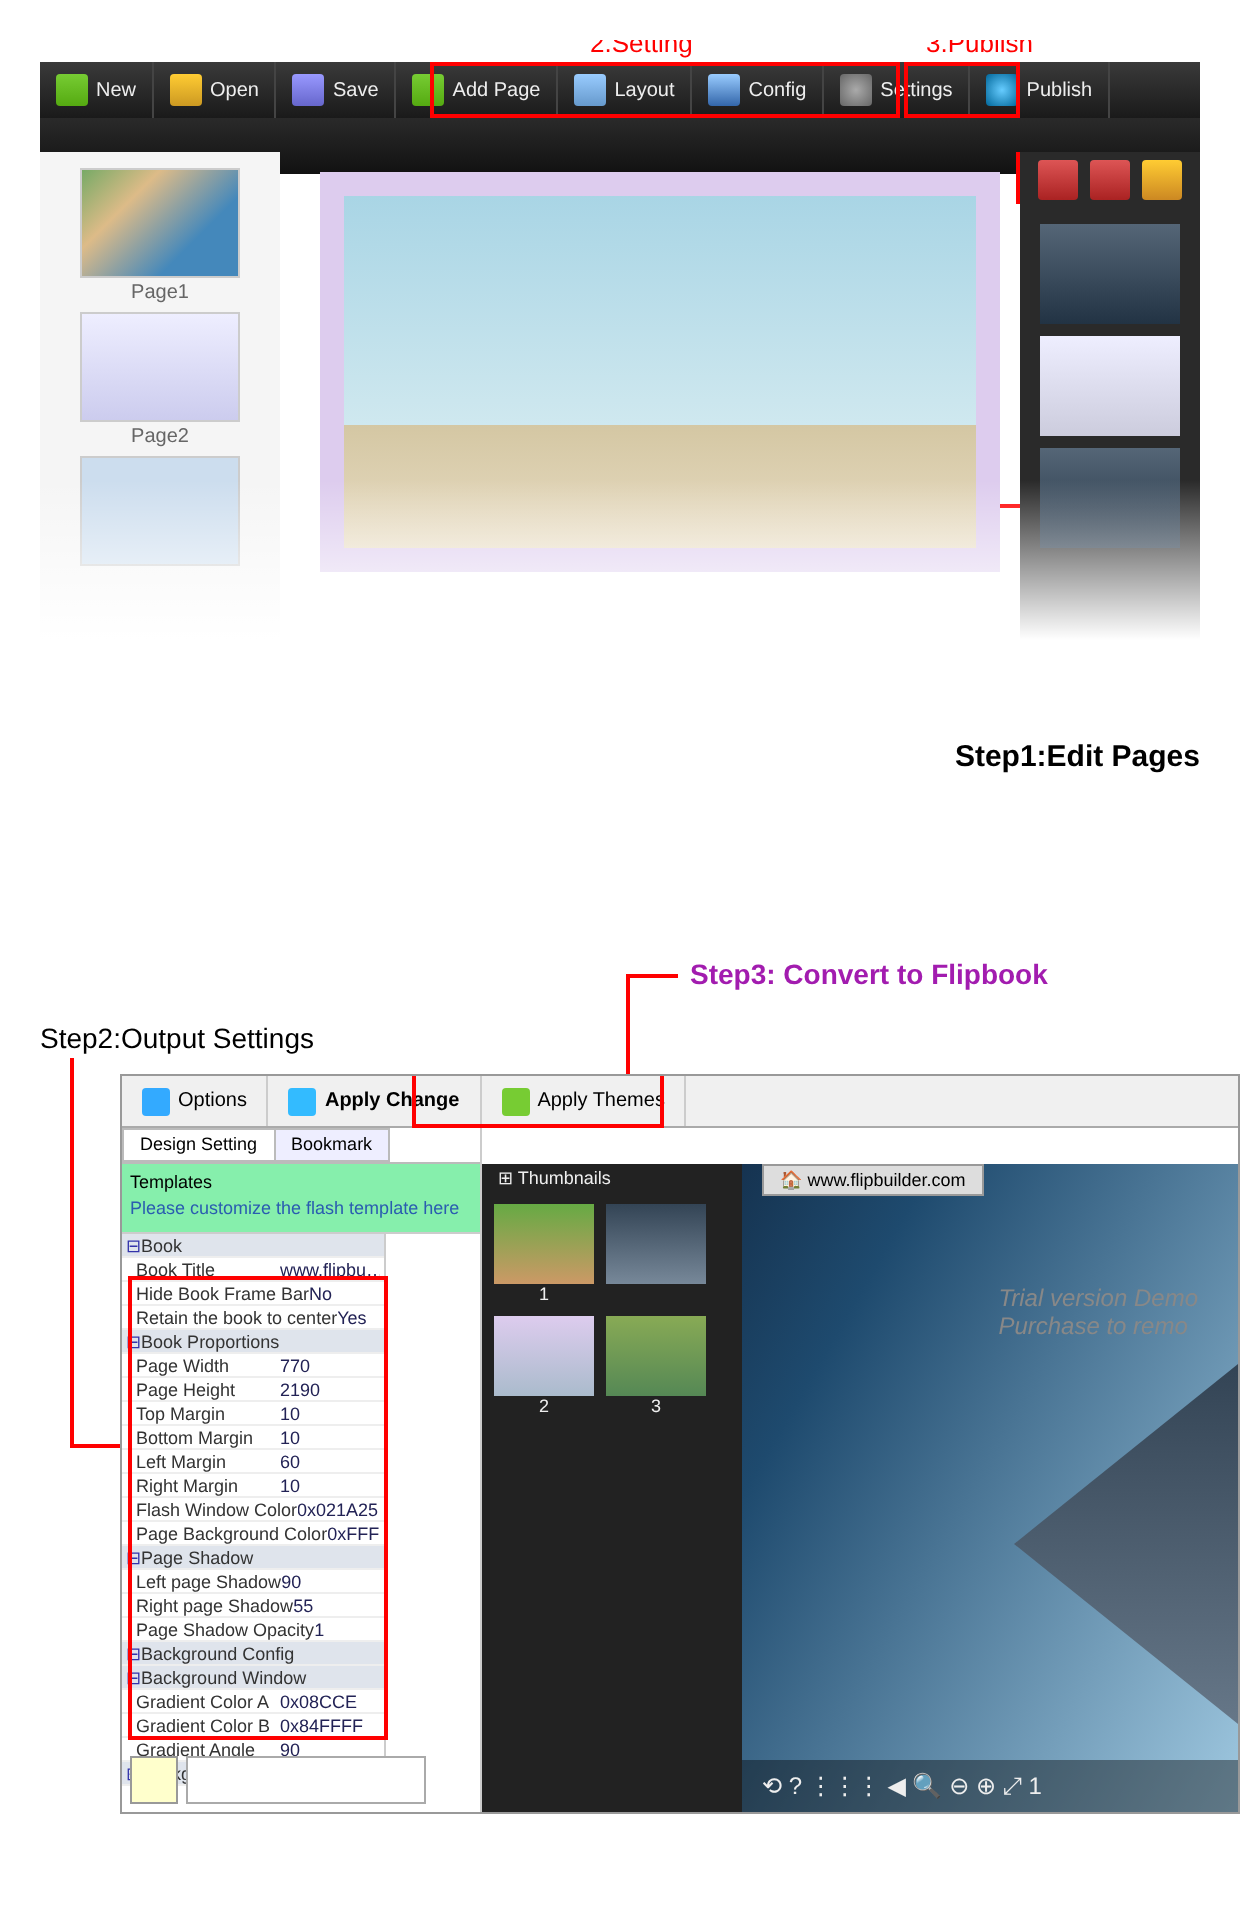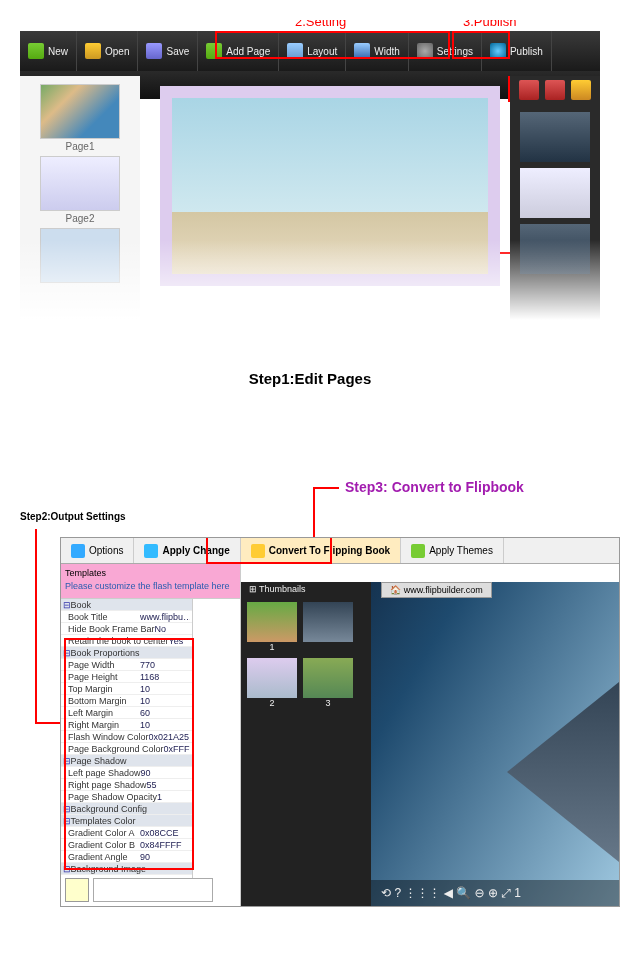--- a/index.html
+++ b/index.html
@@ -7,21 +7,21 @@
 
 .container { padding: 0 20px; }
 
 
 .anno { position: absolute; color: #f00; font-size: 13px; font-weight: normal; }
 .redbox { position: absolute; border: 2px solid #f00; }
 .redline { position: absolute; background: #f00; }
 
 
 .top-shot { position: relative; margin-top: 20px; height: 300px; overflow: hidden; }
-.toolbar { display: flex; height: 40px; background: linear-gradient(#3a3a3a,#1a1a1a); align-items: center; }
+.toolbar { display: flex; height: 28px; background: linear-gradient(#3a3a3a,#1a1a1a); align-items: center; }
 .tb-btn { display: flex; align-items: center; gap: 4px; padding: 0 8px; color: #eee; font-size: 10px; height: 100%; border-right: 1px solid #444; cursor: pointer; }
 .tb-btn .ico { width: 16px; height: 16px; border-radius: 2px; }
 .ico-new { background: linear-gradient(#7c3,#5a1); }
 .ico-open { background: linear-gradient(#fc3,#c92); }
 .ico-save { background: linear-gradient(#99f,#66c); }
 .ico-add { background: linear-gradient(#7c3,#5a1); }
 .ico-lay { background: linear-gradient(#9cf,#69c); }
 .ico-wid { background: linear-gradient(#9cf,#36a); }
 .ico-set { background: radial-gradient(#aaa,#666); }
 .ico-pub { background: radial-gradient(#6cf,#069); }
@@ -36,37 +36,37 @@
 .canvas-inner { width:100%; height:100%; background: linear-gradient(to bottom, #a9d5e5 0%, #cfe8ef 65%, #d4c7a3 65%, #e8dcc3 100%); }
 .sidebar-r { position:absolute; right:0; top:56px; width:90px; height:244px; background:#2a2a2a; padding-top:30px;}
 .rtool { display:flex; gap:6px; justify-content:center; position:absolute; top:4px; left:0; right:0;}
 .rbtn { width:20px; height:20px; background: linear-gradient(#d55,#a22); border-radius:2px;}
 .rbtn2 { background: linear-gradient(#fc3,#c82);}
 .rimg { width:70px; height:50px; margin:6px auto; }
 .ri1 { background: linear-gradient(#567,#234);}
 .ri2 { background: linear-gradient(#eef,#ccd);}
 .fade { position:absolute; left:0;right:0;bottom:0;height:80px;background:linear-gradient(transparent,#fff);}
 
-.step1 { text-align:center; font-weight:bold; font-size:15px; margin: 50px 0 90px; }
+.step1 { text-align:right; font-weight:bold; font-size:15px; margin: 50px 0 90px; }
 
 
 .bot-area { position:relative; }
 .bot-labels { height:60px; position:relative; }
 .bot-shot { position:relative; margin-left:40px; width:560px; height:370px; border:1px solid #999; background:#fff; overflow:hidden;}
 .tabs { height:26px; display:flex; border-bottom:1px solid #aaa; background:#f0f0f0; font-size:10px;}
 .tab { display:flex; align-items:center; gap:4px; padding:0 10px; border-right:1px solid #ccc; cursor:pointer;}
 .tab-convert { background:#ffecc0; }
 .tico { width:14px; height:14px; border-radius:2px;}
 .tico-opt{background:#3af;} .tico-app{background:#3bf;} .tico-conv{background:#fc3;} .tico-imp{background:#7c3;}
 
 .subtabs { height:18px; display:flex; font-size:9px; border-bottom:1px solid #bbb;}
 .subtab { padding:2px 8px; border:1px solid #bbb; background:#eef; margin-right:-1px;}
 .subtab.active{background:#fff;}
 
-.tpl-area { padding:4px; border-bottom:1px solid #ccc; background:#f9a8d4;}
+.tpl-area { padding:4px; border-bottom:1px solid #ccc; background:#86efac;}
 .tpl-row { display:flex; gap:4px; align-items:center;}
 .tpl-sel { border:1px solid #999; background:#fff; padding:2px 6px; font-size:10px; display:flex; align-items:center; gap:3px;}
 .smbtn { width:18px; height:18px; border:1px solid #999; background:#f0f0f0;}
 .tpl-note { color:#2a5db0; font-size:9px; padding:3px 0;}
 
 .props { font-size:9px; width:132px; border-right:1px solid #ccc; overflow:hidden; height:284px; background:#fff;}
 .prow { display:flex; border-bottom:1px solid #eee; padding:0 2px; line-height:12px; height:12px; overflow:hidden;}
 .prow.hdr { background:#dfe4ec; font-weight:normal; color:#33a;}
 .pk { flex:1; color:#333; white-space:nowrap;}
 .pv { width:50px; color:#225; white-space:nowrap; overflow:hidden;}
@@ -116,21 +116,21 @@
     <div class="tb-btn">
           <span class="ico ico-add"></span>
           <span>Add Page</span>
         </div>
     <div class="tb-btn">
           <span class="ico ico-lay"></span>
           <span>Layout</span>
         </div>
     <div class="tb-btn">
           <span class="ico ico-wid"></span>
-          <span>Width</span>
+          <span>Config</span>
         </div>
     <div class="tb-btn">
           <span class="ico ico-set"></span>
           <span>Settings</span>
         </div>
     <div class="tb-btn">
           <span class="ico ico-pub"></span>
           <span>Publish</span>
         </div>
   </div>
@@ -168,48 +168,48 @@
 
 <div class="step1">Step1:Edit Pages</div>
 
 <div class="bot-area">
   <div class="bot-labels">
 
     <div class="redline" style="top:10px;left:293px;width:2px;height:75px;"></div>
     <div class="redline" style="top:10px;left:293px;width:26px;height:2px;"></div>
     <div class="anno" style="top:2px;left:325px;font-size:14px;font-weight:bold;color:#a21caf">Step3: Convert to Flipbook</div>
 
-    <div class="anno" style="top:34px;left:0;font-size:10px;font-weight:bold;color:#000">Step2:Output Settings</div>
+    <div class="anno" style="top:34px;left:0;font-size:14px;font-weight:normal;color:#000">Step2:Output Settings</div>
     <div class="redline" style="top:52px;left:15px;width:2px;height:193px;"></div>
     <div class="redline" style="top:245px;left:15px;width:30px;height:2px;"></div>
   </div>
 
   <div class="bot-shot">
     <div class="tabs">
       <div class="tab">
             <span class="tico tico-opt"></span>
             <span>Options</span>
           </div>
       <div class="tab">
             <span class="tico tico-app"></span>
             <b>Apply Change</b>
           </div>
-      <div class="tab tab-convert">
-            <span class="tico tico-conv"></span>
-            <b>Convert To Flipping Book</b>
-          </div>
       <div class="tab">
             <span class="tico tico-imp"></span>
             <span>Apply Themes</span>
           </div>
     </div>
 
     <div class="redbox" style="top:-2px;left:145px;width:126px;height:28px;"></div>
 
     <div style="width:180px;float:left;border-right:1px solid #ccc;height:344px;overflow:hidden">
+      <div class="subtabs">
+        <div class="subtab active">Design Setting</div>
+        <div class="subtab">Bookmark</div>
+      </div>
       <div class="tpl-area">
         <div style="font-size:9px">Templates</div>
         <div class="tpl-note">Please customize the flash template here</div>
       </div>
       <div class="props" id="propsList">
             <div class="prow hdr">⊟<span class="pk">Book</span></div>
             <div class="prow">
               <span class="pk">&nbsp;&nbsp;Book Title</span>
               <span class="pv">www.flipbu…</span>
             </div>
@@ -221,21 +221,21 @@
               <span class="pk">&nbsp;&nbsp;Retain the book to center</span>
               <span class="pv">Yes</span>
             </div>
             <div class="prow hdr">⊟<span class="pk">Book Proportions</span></div>
             <div class="prow">
               <span class="pk">&nbsp;&nbsp;Page Width</span>
               <span class="pv">770</span>
             </div>
             <div class="prow">
               <span class="pk">&nbsp;&nbsp;Page Height</span>
-              <span class="pv">1168</span>
+              <span class="pv">2190</span>
             </div>
             <div class="prow">
               <span class="pk">&nbsp;&nbsp;Top Margin</span>
               <span class="pv">10</span>
             </div>
             <div class="prow">
               <span class="pk">&nbsp;&nbsp;Bottom Margin</span>
               <span class="pv">10</span>
             </div>
             <div class="prow">
@@ -261,21 +261,21 @@
             </div>
             <div class="prow">
               <span class="pk">&nbsp;&nbsp;Right page Shadow</span>
               <span class="pv">55</span>
             </div>
             <div class="prow">
               <span class="pk">&nbsp;&nbsp;Page Shadow Opacity</span>
               <span class="pv">1</span>
             </div>
             <div class="prow hdr">⊟<span class="pk">Background Config</span></div>
-            <div class="prow hdr">⊟<span class="pk">Templates Color</span></div>
+            <div class="prow hdr">⊟<span class="pk">Background Window</span></div>
             <div class="prow">
               <span class="pk">&nbsp;&nbsp;Gradient Color A</span>
               <span class="pv">0x08CCE</span>
             </div>
             <div class="prow">
               <span class="pk">&nbsp;&nbsp;Gradient Color B</span>
               <span class="pv">0x84FFFF</span>
             </div>
             <div class="prow">
               <span class="pk">&nbsp;&nbsp;Gradient Angle</span>
@@ -304,19 +304,23 @@
             </div>
         <div class="pth">
               <div class="pthi" style="background:linear-gradient(#dce,#abc)"></div>
               <div class="pthn">2</div>
             </div>
         <div class="pth">
               <div class="pthi" style="background:linear-gradient(#8a5,#585)"></div>
               <div class="pthn">3</div>
             </div>
       </div>
+      <div class="trial">
+        <div>Trial version Demo</div>
+        <div>Purchase to remo</div>
+      </div>
       <div class="bigimg"></div>
       <div class="pnav">⟲  ?  ⋮⋮⋮  ◀  🔍  ⊖  ⊕    ⤢  1</div>
     </div>
   </div>
 </div>
 
 </div>
 
 </body></html>

